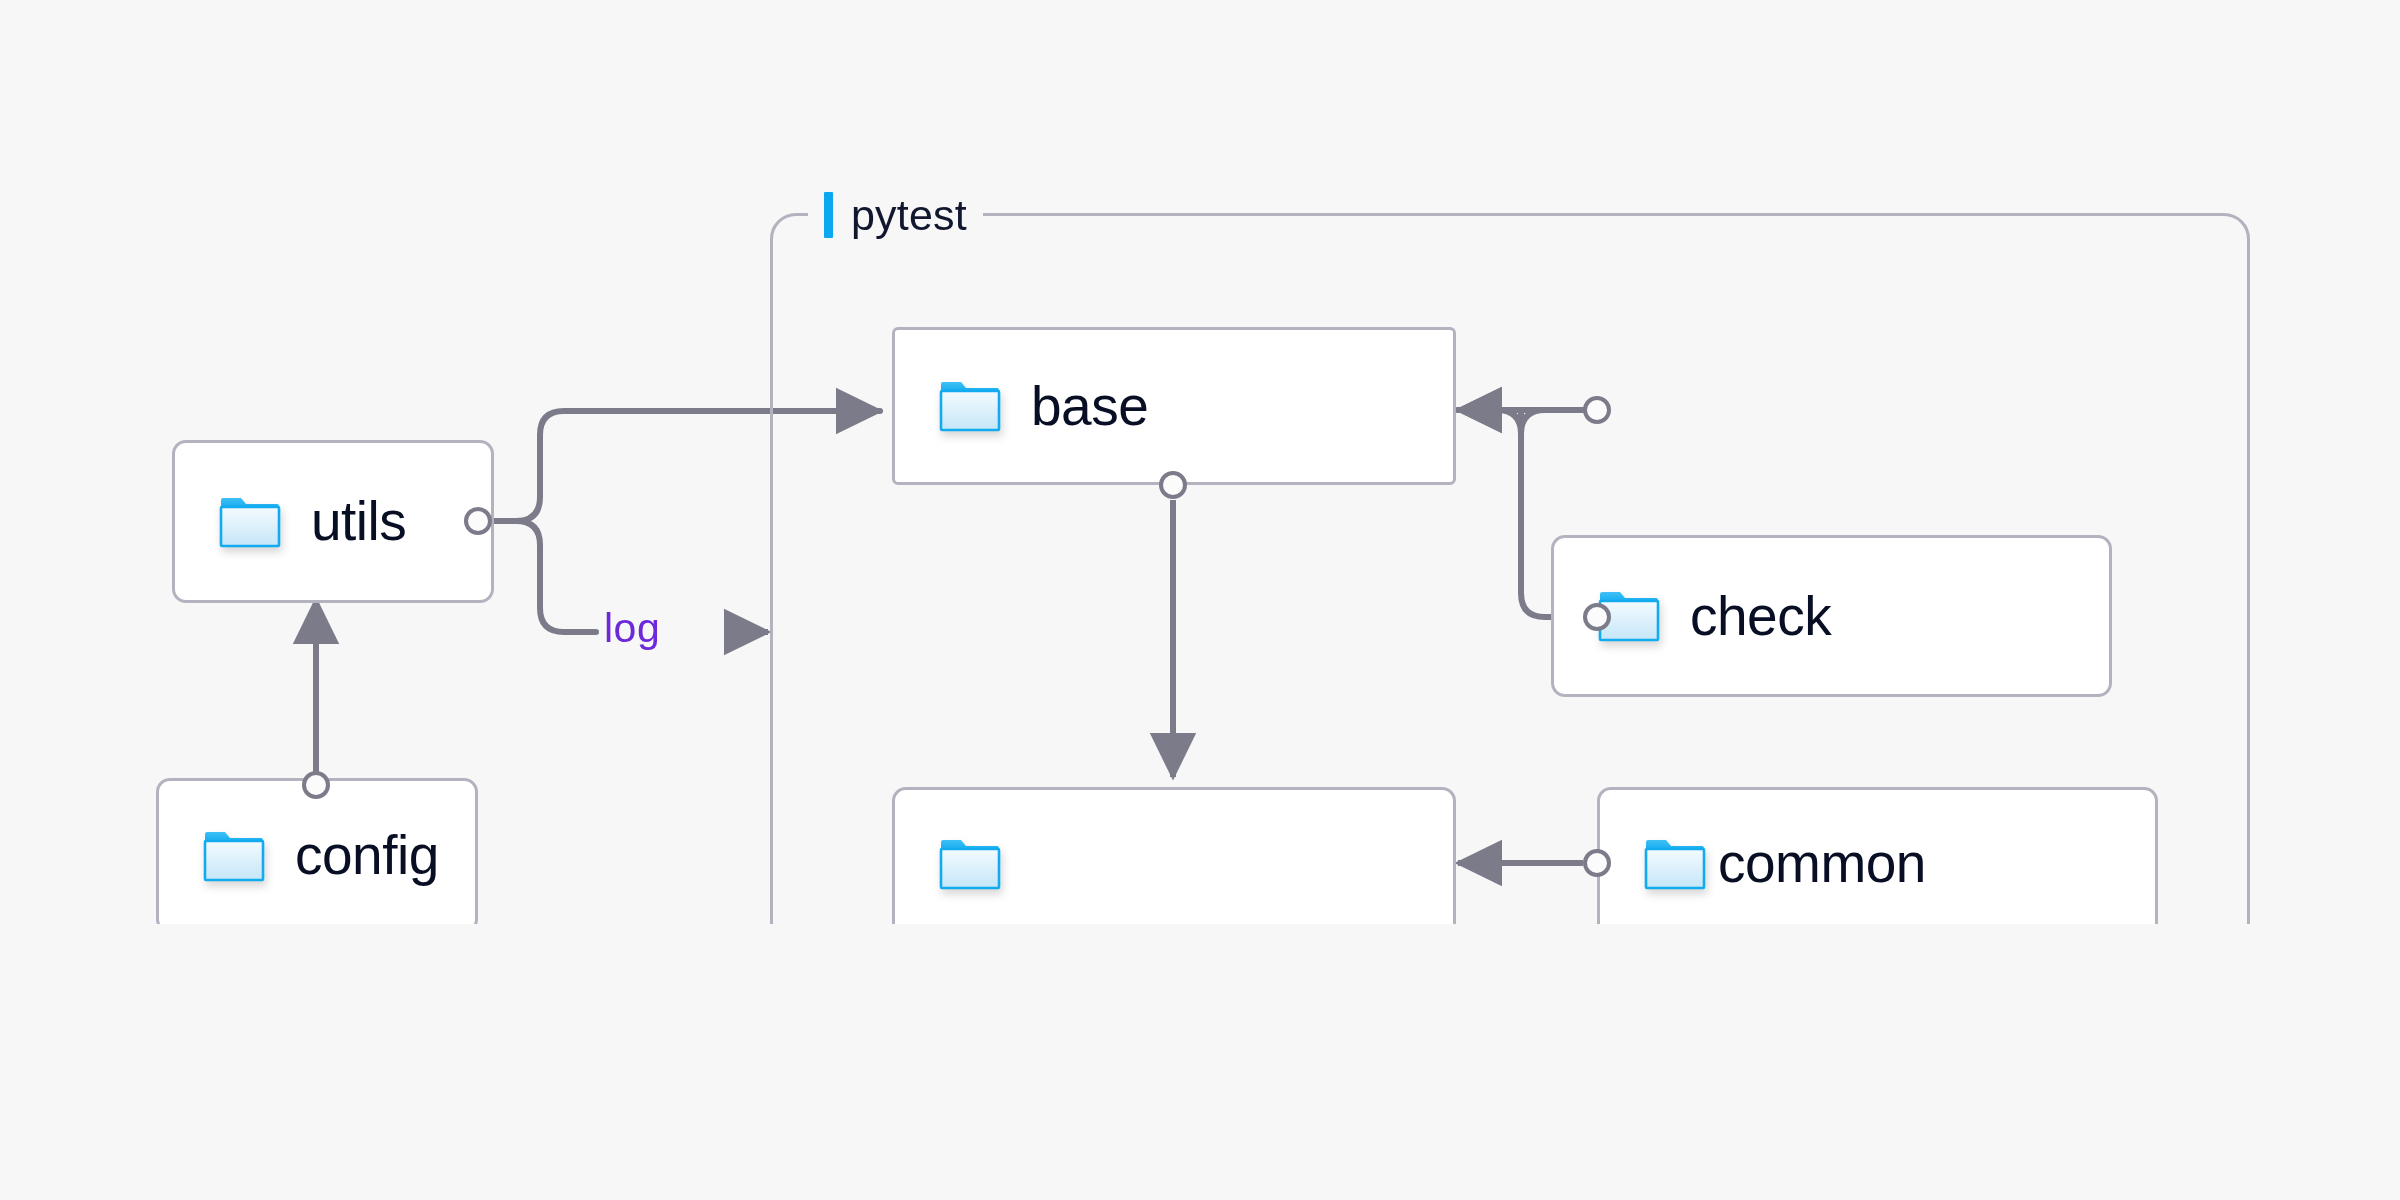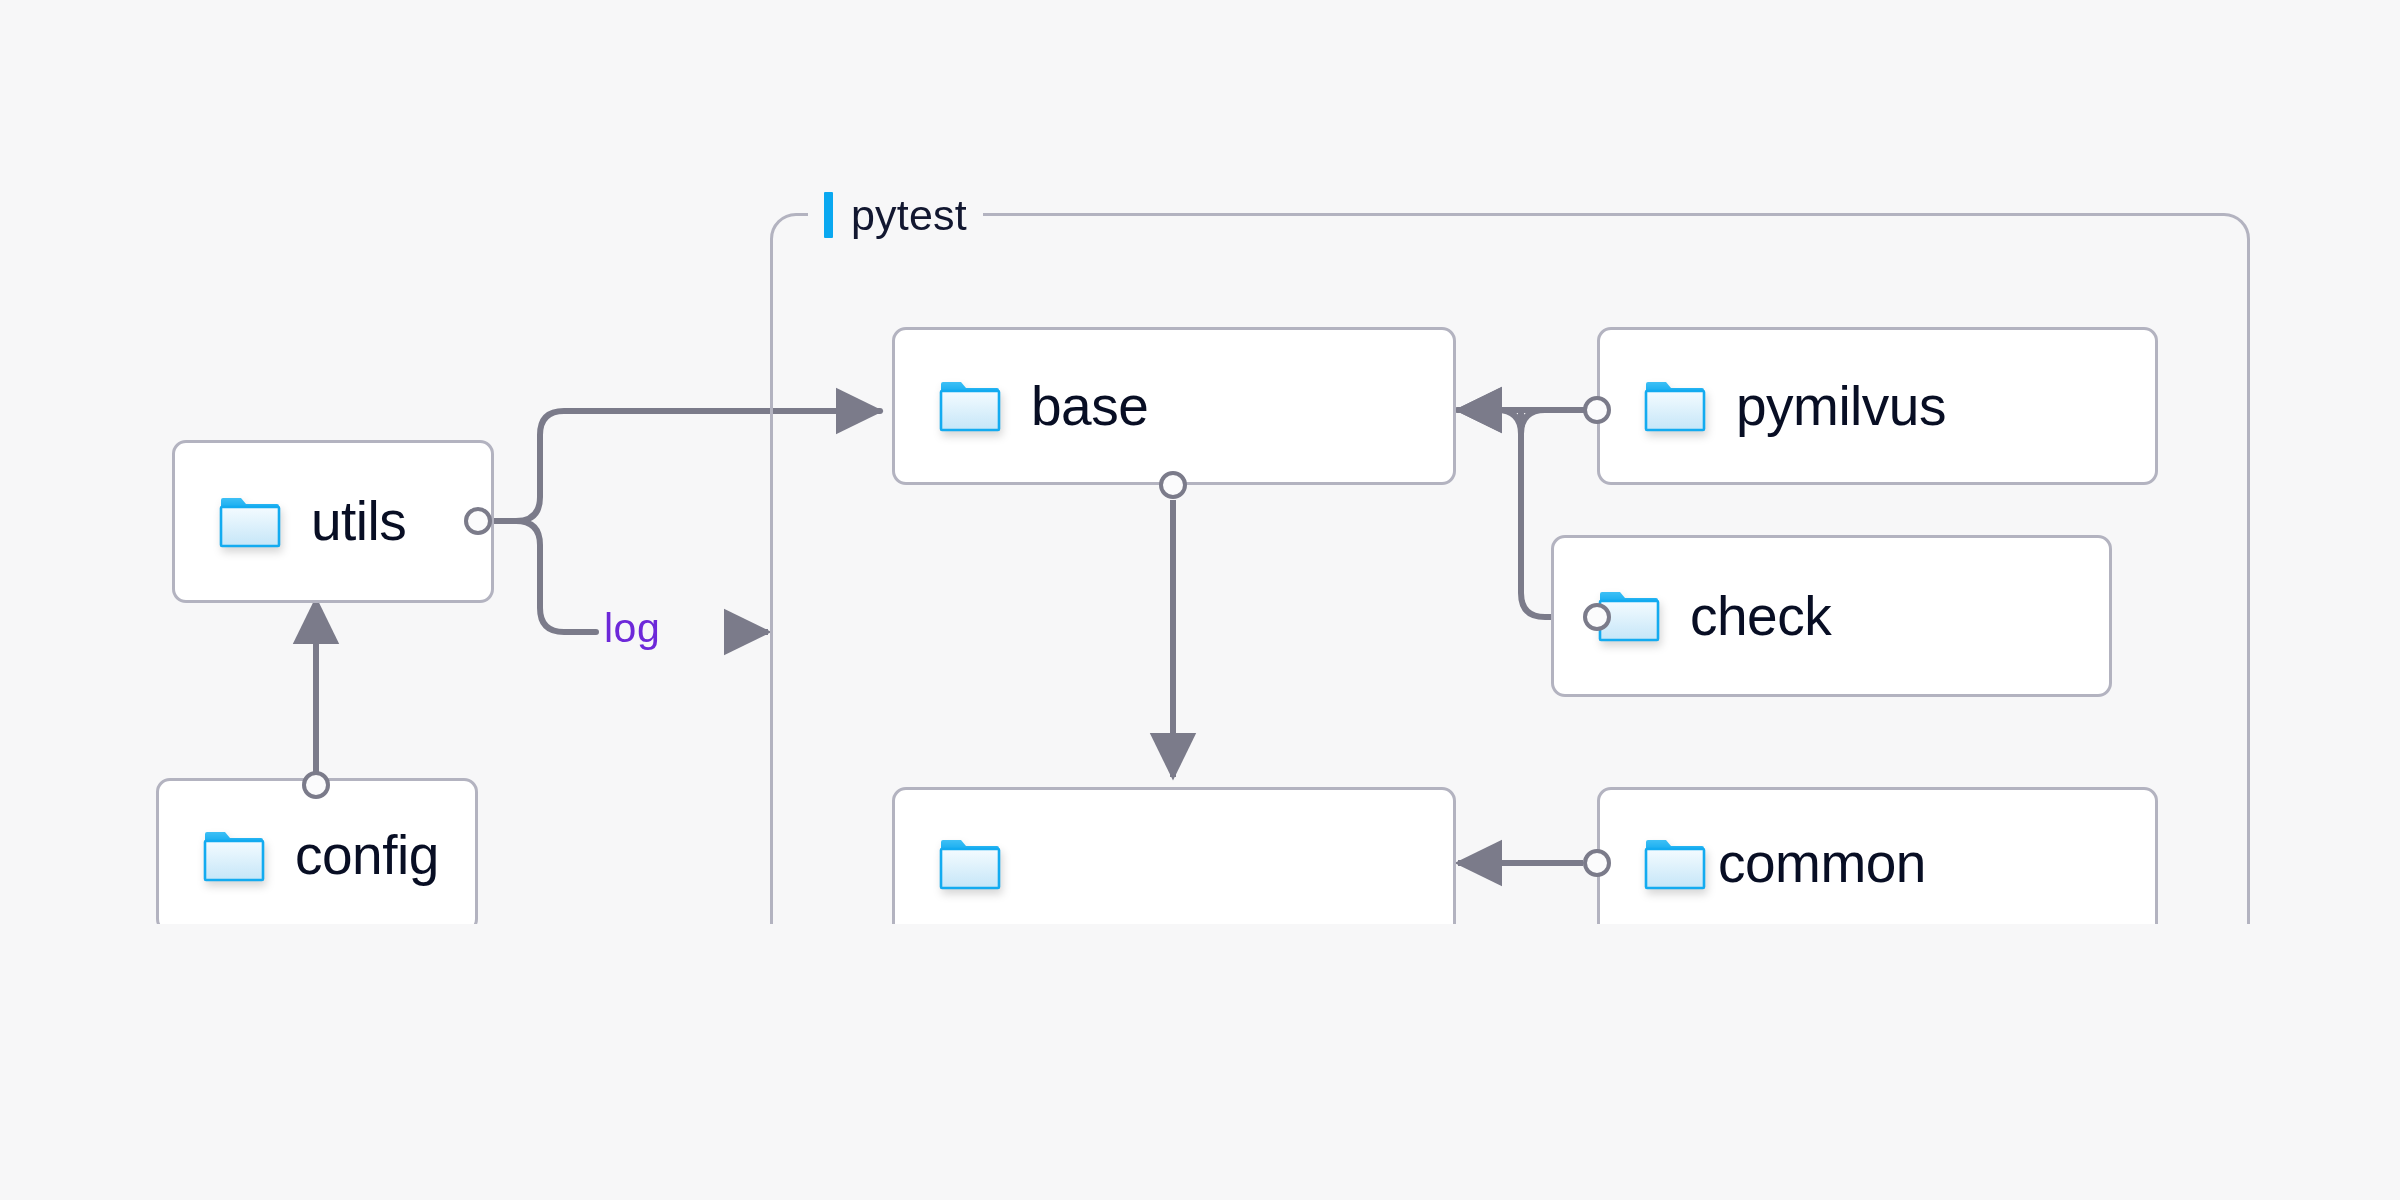--- a/index.html
+++ b/index.html
@@ -160,49 +160,40 @@
     <span class="folder-icon">
       <svg viewBox="0 0 62 52" width="62" height="52">
         <path d="M2,10 L2,4 Q2,2 4,2 L22,2 L27,8 L58,8 Q60,8 60,10 L60,13 L2,13 Z" fill="url(#folderTab)"></path>
         <rect x="2" y="11" width="58" height="39" rx="1" fill="url(#folderBody)" stroke="#13abf0" stroke-width="2.6"></rect>
       </svg>
     </span>
     <span class="node-label">config</span>
   </div>
   <span class="port" style="left:302px; top:771px;"></span>
 
-  <div class="node" style="left:892px; top:327px; width:564px; height:158px;">
+  <div class="node" style="left:892px; top:327px; width:564px; height:158px;border-radius:6px;">
     <span class="folder-icon">
       <svg viewBox="0 0 62 52" width="62" height="52">
         <path d="M2,10 L2,4 Q2,2 4,2 L22,2 L27,8 L58,8 Q60,8 60,10 L60,13 L2,13 Z" fill="url(#folderTab)"></path>
         <rect x="2" y="11" width="58" height="39" rx="1" fill="url(#folderBody)" stroke="#13abf0" stroke-width="2.6"></rect>
       </svg>
     </span>
     <span class="node-label">base</span>
   </div>
   <span class="port" style="left:1159px; top:471px;"></span>
 
   <div class="node" style="left:892px; top:787px; width:564px; height:153px;">
     <span class="folder-icon">
       <svg viewBox="0 0 62 52" width="62" height="52">
         <path d="M2,10 L2,4 Q2,2 4,2 L22,2 L27,8 L58,8 Q60,8 60,10 L60,13 L2,13 Z" fill="url(#folderTab)"></path>
         <rect x="2" y="11" width="58" height="39" rx="1" fill="url(#folderBody)" stroke="#13abf0" stroke-width="2.6"></rect>
       </svg>
     </span>
   </div>
 
-  <div class="node" style="left:1597px; top:327px; width:561px; height:158px;">
-    <span class="folder-icon">
-      <svg viewBox="0 0 62 52" width="62" height="52">
-        <path d="M2,10 L2,4 Q2,2 4,2 L22,2 L27,8 L58,8 Q60,8 60,10 L60,13 L2,13 Z" fill="url(#folderTab)"></path>
-        <rect x="2" y="11" width="58" height="39" rx="1" fill="url(#folderBody)" stroke="#13abf0" stroke-width="2.6"></rect>
-      </svg>
-    </span>
-    <span class="node-label">pymilvus</span>
-  </div>
   <span class="port" style="left:1583px; top:396px;"></span>
 
   <div class="node" style="left:1551px; top:535px; width:561px; height:162px;">
     <span class="folder-icon">
       <svg viewBox="0 0 62 52" width="62" height="52">
         <path d="M2,10 L2,4 Q2,2 4,2 L22,2 L27,8 L58,8 Q60,8 60,10 L60,13 L2,13 Z" fill="url(#folderTab)"></path>
         <rect x="2" y="11" width="58" height="39" rx="1" fill="url(#folderBody)" stroke="#13abf0" stroke-width="2.6"></rect>
       </svg>
     </span>
     <span class="node-label">check</span>

